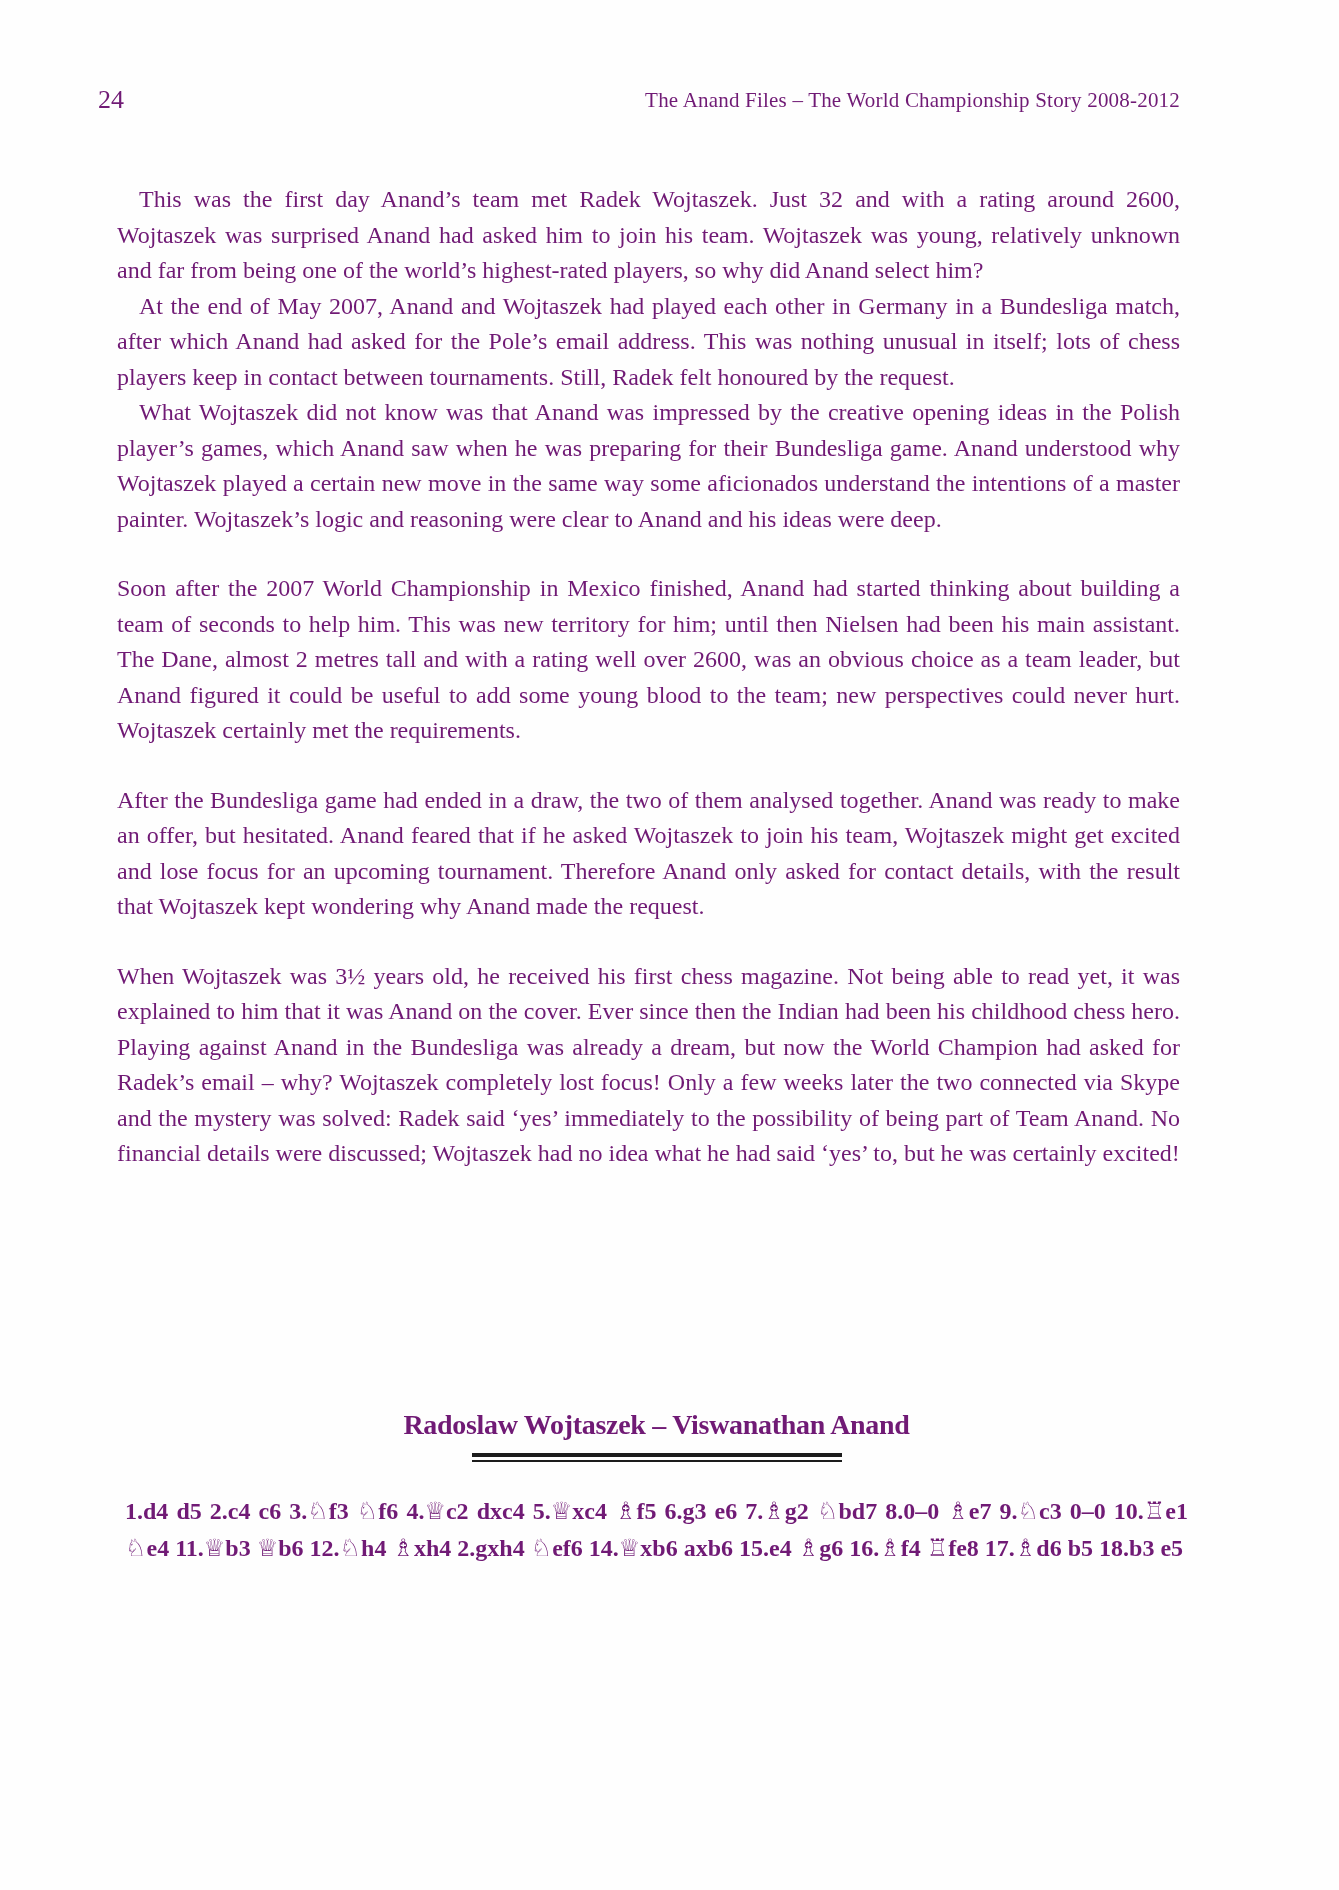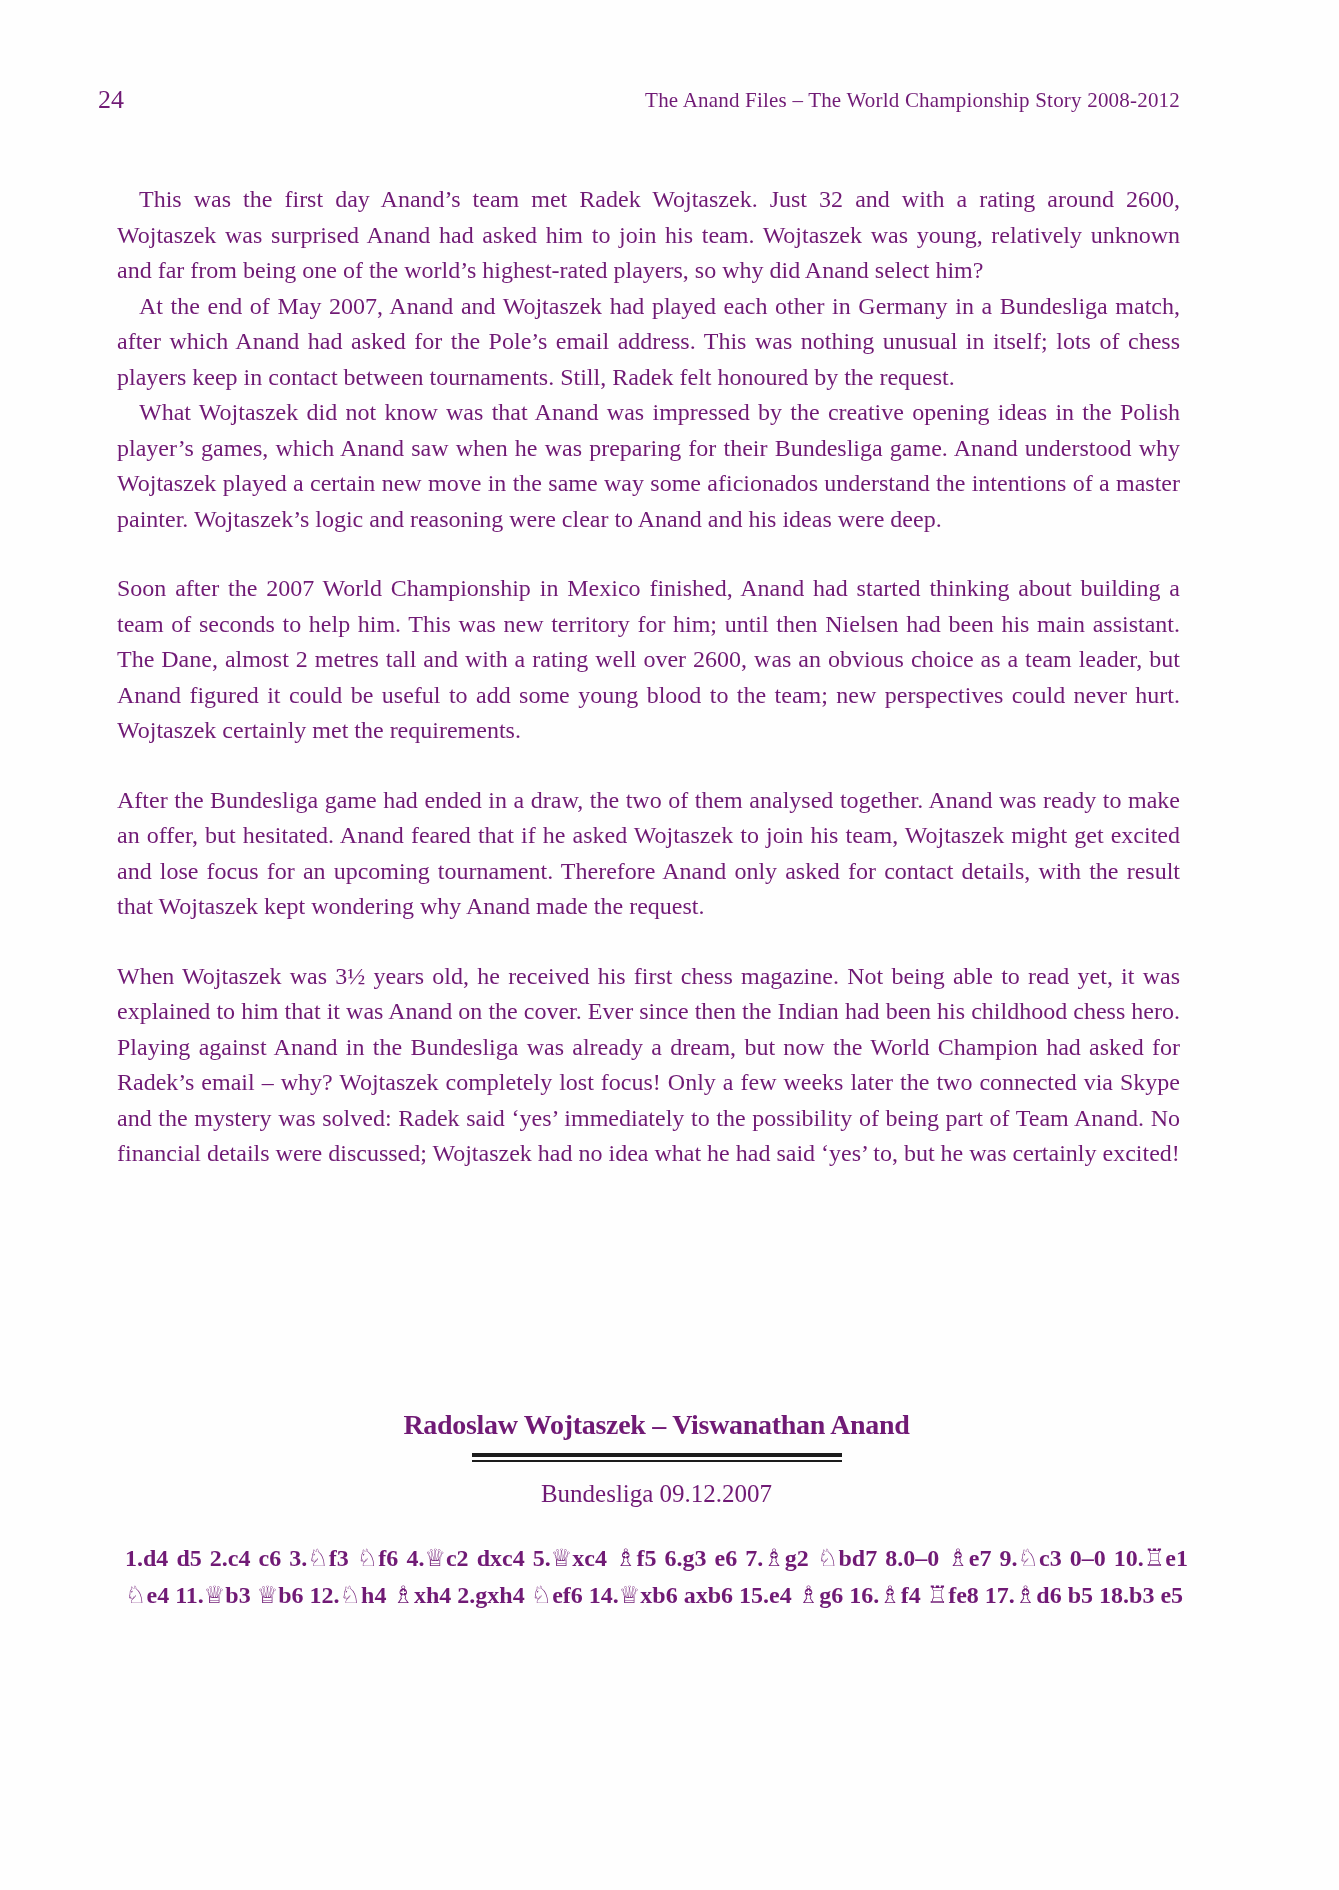--- a/index.html
+++ b/index.html
@@ -126,18 +126,17 @@
       <p class="para spaced">After the Bundesliga game had ended in a draw, the two of them analysed together. Anand was ready to make an offer, but hesitated. Anand feared that if he asked Wojtaszek to join his team, Wojtaszek might get excited and lose focus for an upcoming tournament. Therefore Anand only asked for contact details, with the result that Wojtaszek kept wondering why Anand made the request.</p>
       <p class="para spaced">When Wojtaszek was 3½ years old, he received his first chess magazine. Not being able to read yet, it was explained to him that it was Anand on the cover. Ever since then the Indian had been his childhood chess hero. Playing against Anand in the Bundesliga was already a dream, but now the World Champion had asked for Radek’s email – why? Wojtaszek completely lost focus! Only a few weeks later the two connected via Skype and the mystery was solved: Radek said ‘yes’ immediately to the possibility of being part of Team Anand. No financial details were discussed; Wojtaszek had no idea what he had said ‘yes’ to, but he was certainly excited!</p>
     </main>
 
     <section class="game-block">
       <h2 class="game-players">Radoslaw Wojtaszek – Viswanathan Anand</h2>
       <div class="double-rule">
         <div class="rule-top"></div>
         <div class="rule-bottom"></div>
       </div>
-      <div class="game-event">Bundesliga 09.12.2007</div>
       <p class="game-moves">1.d4 d5 2.c4 c6 3.♘f3 ♘f6 4.♕c2 dxc4 5.♕xc4 ♗f5 6.g3 e6 7.♗g2 ♘bd7 8.0–0 ♗e7 9.♘c3 0–0 10.♖e1 ♘e4 11.♕b3 ♕b6 12.♘h4 ♗xh4 2.gxh4 ♘ef6 14.♕xb6 axb6 15.e4 ♗g6 16.♗f4 ♖fe8 17.♗d6 b5 18.b3 e5</p>
     </section>
 
   </div>
 </div>
 
 </body></html>

